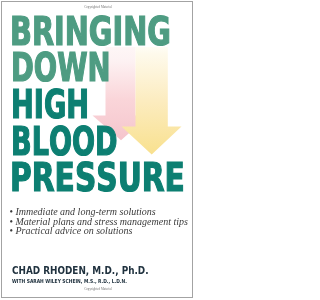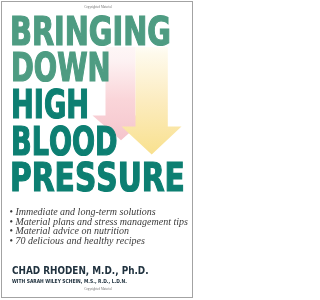--- a/index.html
+++ b/index.html
@@ -67,22 +67,21 @@
     <span class="tl" id="t0">BRINGING</span>
     <span class="tl" id="t1">DOWN</span>
     <span class="tl" id="t2">HIGH</span>
     <span class="tl" id="t3">BLOOD</span>
     <span class="tl" id="t4">PRESSURE</span>
   </div>
 
   <div class="bullets">
     <div><span class="dot">•</span> <span>Immediate and long-term solutions</span></div>
     <div><span class="dot">•</span> <span>Material plans and stress management tips</span></div>
-    <div><span class="dot">•</span> <span>Material advice on nutrition</span></div>
-    <div><span class="dot">•</span> <span>70 delicious and healthy recipes</span></div>
+    <div><span class="dot">•</span> <span>Practical advice on solutions</span></div>
   </div>
 
   <div class="authors">
     <div id="au">CHAD RHODEN, M.D., Ph.D.</div>
     <div id="co">WITH SARAH WILEY SCHEIN, M.S., R.D., L.D.N.</div>
   </div>
 
   <div class="copy-bot">Copyrighted Material</div>
 </div>
 

